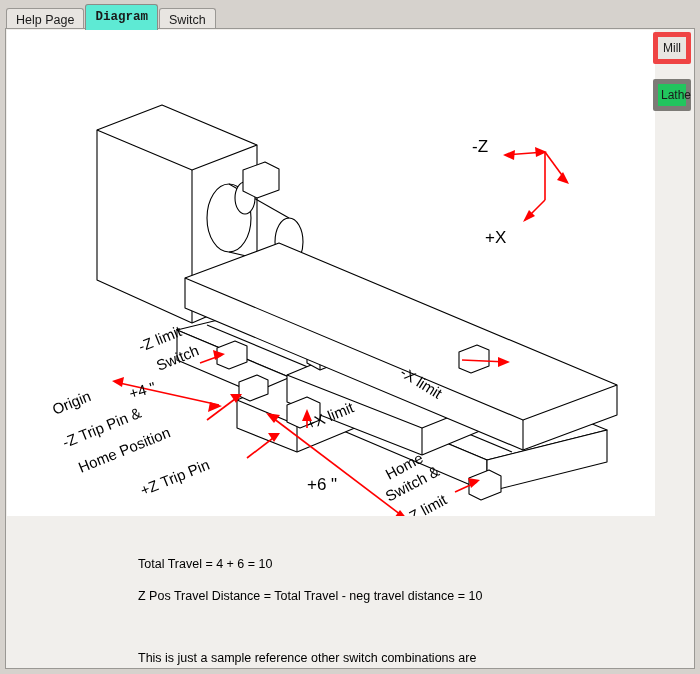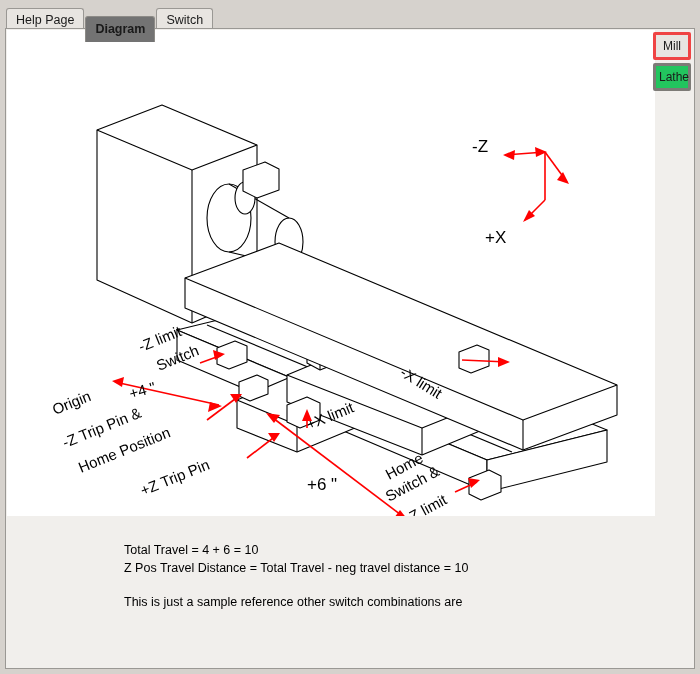--- a/index.html
+++ b/index.html
@@ -41,27 +41,28 @@
     border: 1px solid #9a9894;
     border-bottom: none;
     border-radius: 3px 3px 0 0;
     font-size: 12.5px;
     color: #1a1a1a;
     cursor: default;
     position: relative;
     top: 1px;
   }
   .tab.selected {
-    background: #737373;
+    background: #5eead4;
     height: 25px;
     line-height: 25px;
     font-weight: bold;
     border-color: #8d8b87;
     z-index: 3;
-    top: 12px;
+    top: 0;
+    font-family: Liberation Mono, monospace;
   }
   
   .panel {
     position: absolute;
     left: 5px;
     top: 28px;
     width: 690px;
     height: 641px;
     background: #f1efec;
     border: 1px solid #9a9894;
@@ -83,46 +84,46 @@
   .side-buttons {
     position: absolute;
     right: 1px;
     top: 3px;
     width: 40px;
   }
   .side-btn {
     display: block;
     width: 38px;
     box-sizing: border-box;
-    margin-bottom: 3px;
+    margin-bottom: 15px;
     padding: 4px 3px;
     font-size: 12px;
     text-align: center;
     background: #e8e5e1;
-    border: 3px solid #ef4444;
+    border: 5px solid #ef4444;
     border-radius: 2px;
     cursor: default;
     color: #1a1a1a;
   }
   .side-btn.active {
     background: #22c55e;
     border-color: #7d7b77;
   }
   
   .textblock {
     position: absolute;
     left: 118px;
     top: 512px;
     width: 560px;
     font-size: 12.5px;
     line-height: 18px;
     color: #000;
   }
   .textblock p {
-    margin: 0;
+    margin: 14px;
   }
   .spacer {
     height: 16px;
   }
   
   .lbl {
     font-family: "Liberation Sans", sans-serif;
     font-size: 15px;
     fill: #000;
   }

